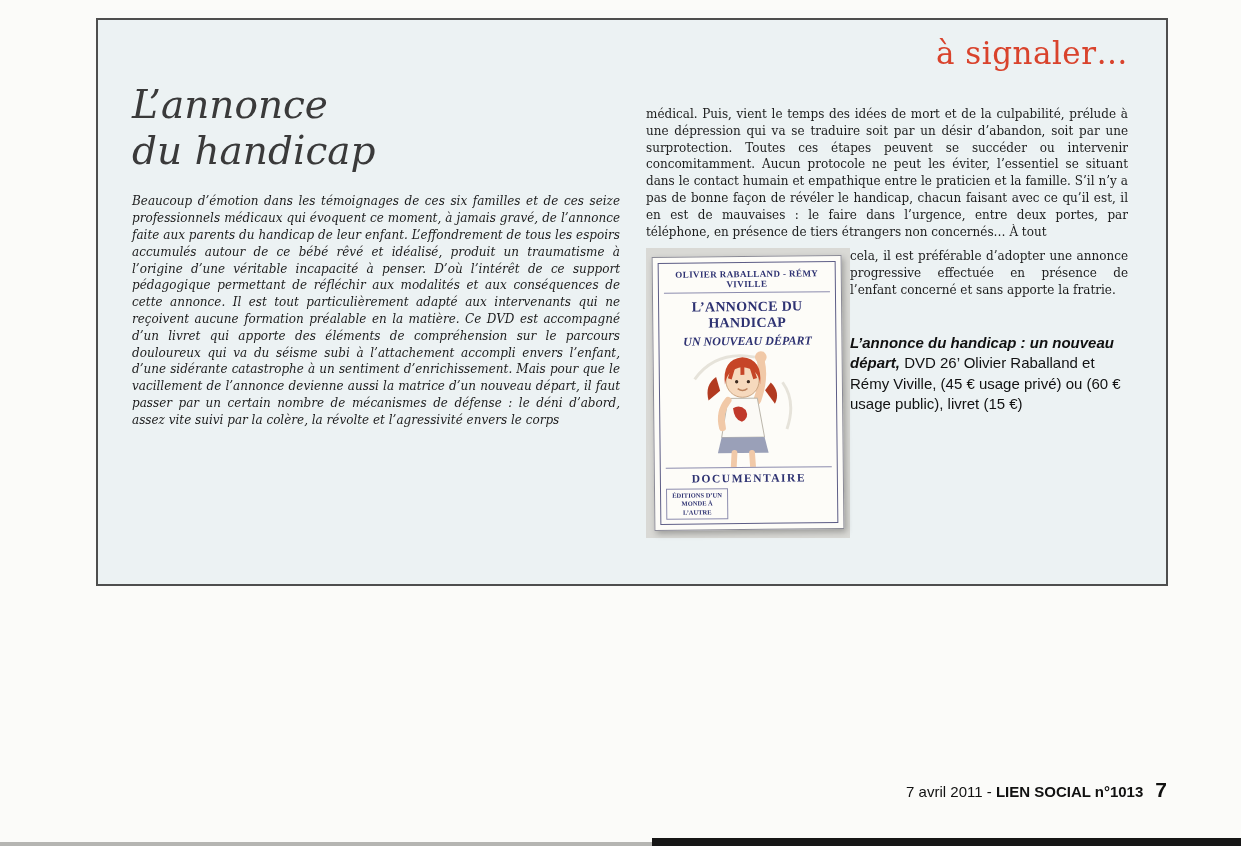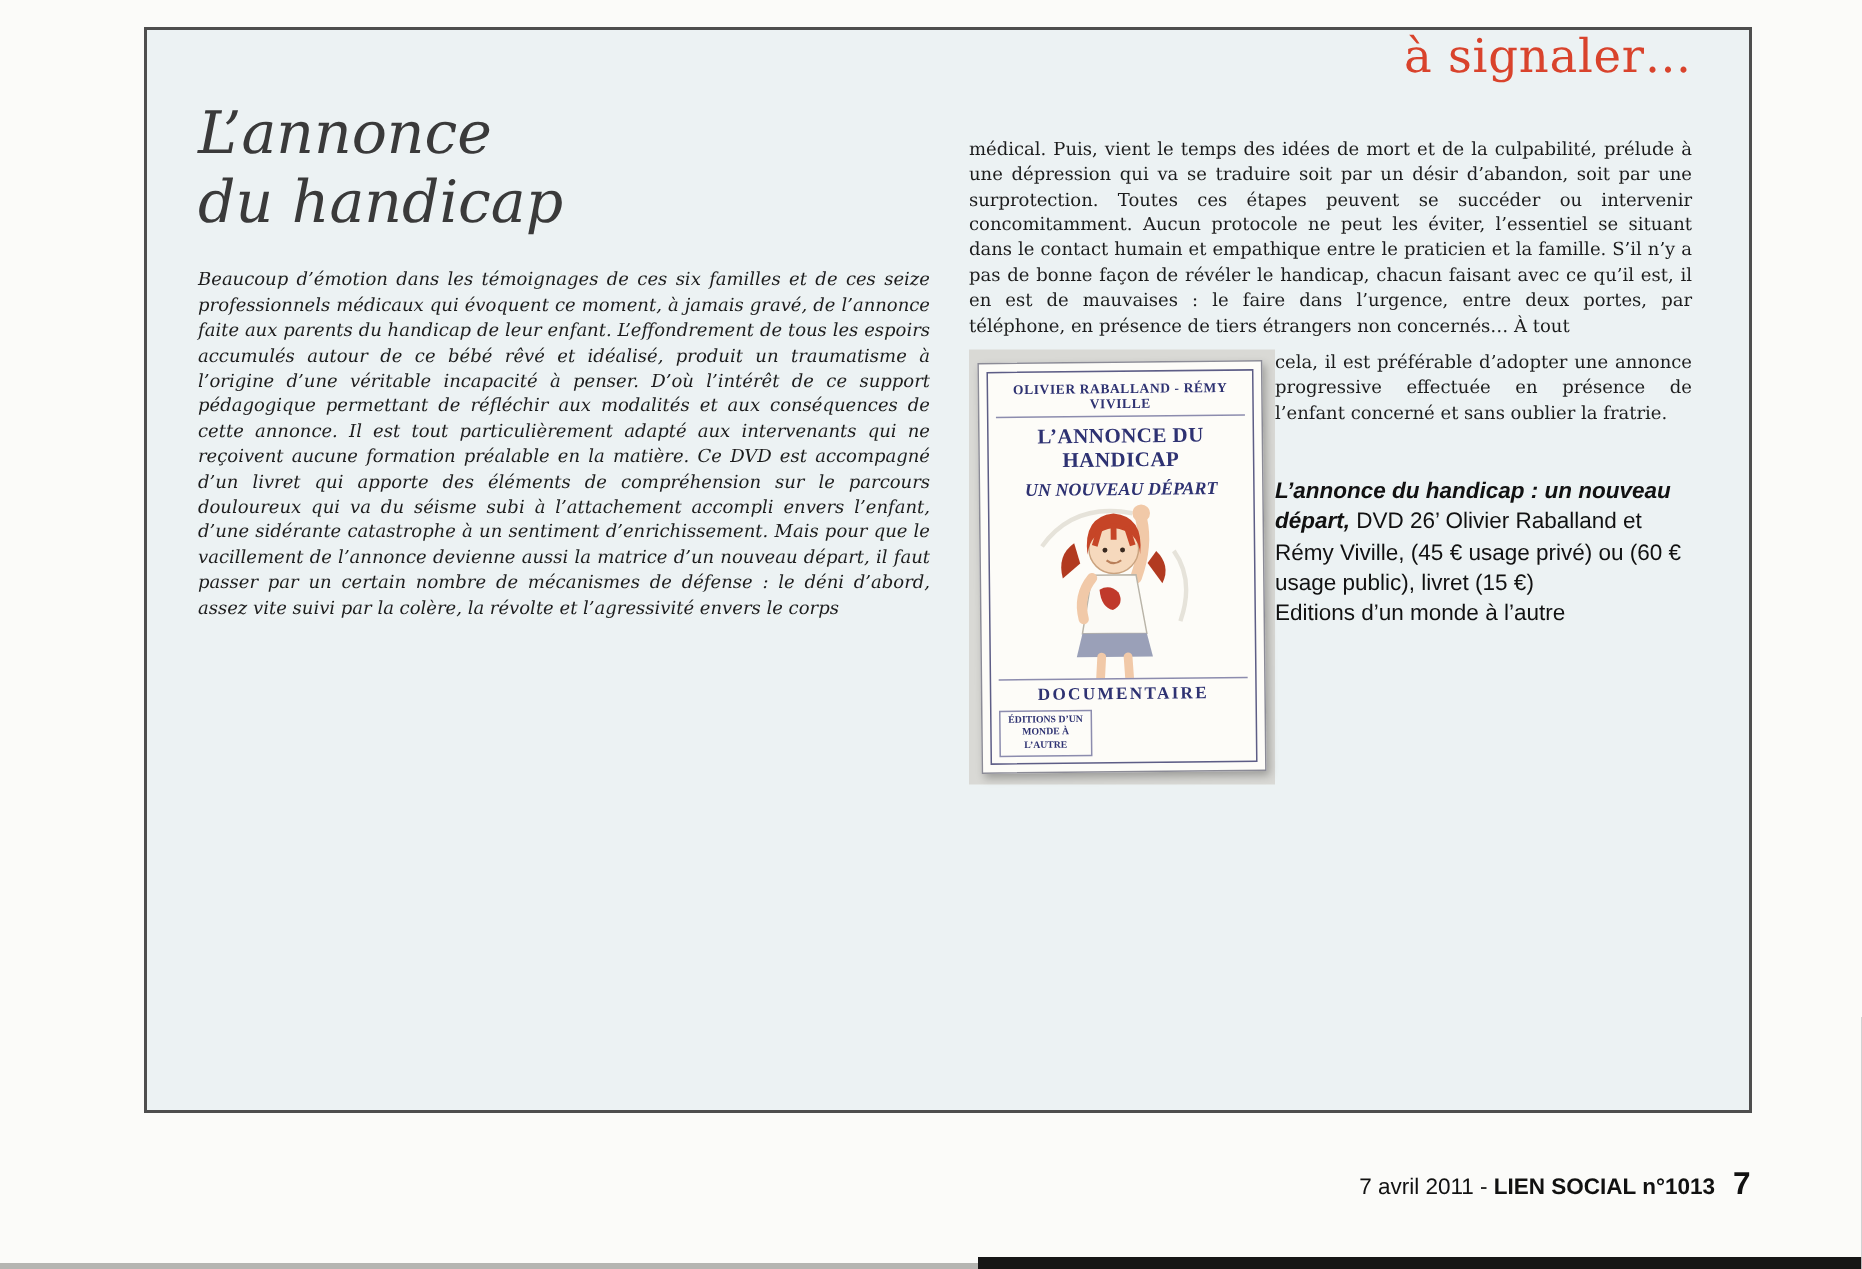--- a/index.html
+++ b/index.html
@@ -6,25 +6,25 @@
   body{background:#9a9a9a;}
   .page{
     position:relative;
     width:1241px;height:846px;
     background:#fbfbf9;
     font-family:"DejaVu Serif", serif;
     overflow:hidden;
   }
   .panel{
     position:absolute;left:96px;top:18px;
-    width:1072px;height:724px;
+    width:1072px;height:568px;
     box-sizing:border-box;
     background:#ecf2f3;
     border:2px solid #4e4e4e;
-    padding:1px 38px 0 34px;
+    padding:16px 38px 0 34px;
   }
   .section-label{
     text-align:right;
     font-size:31px;
     color:#d9432c;
     letter-spacing:.5px;
     line-height:1.1;
   }
   .columns{display:flex;gap:26px;margin-top:8px;}
   .col-left{width:488px;font-style:italic;}
@@ -156,24 +156,23 @@
                     <path d="M48 116 L47 132 M66 116 L67 132" stroke="#f1c9a8" stroke-width="6" stroke-linecap="round"></path>
                   </svg>
                 </div>
                 <div class="cover-genre">DOCUMENTAIRE</div>
                 <div class="cover-publisher">Éditions d’un monde à l’autre</div>
               </div>
             </div>
           </div>
 
           <div class="right-stack">
-            <p class="body">cela, il est préférable d’adopter une annonce progressive effectuée en présence de l’enfant concerné et sans oublier la fratrie.</p>
+            <p class="body">cela, il est préférable d’adopter une annonce progressive effectuée en présence de l’enfant concerné et sans apporte la fratrie.</p>
             <div class="caption">
               <p><span class="caption-title">L’annonce du handicap : un nouveau départ,</span><span> DVD 26’ Olivier Raballand et Rémy Viville, (45 € usage privé) ou (60 € usage public), livret (15 €)</span></p>
-              <div>Editions d’un monde à l’autre</div>
             </div>
           </div>
 
         </div>
       </div>
 
     </div>
   </div>
 
   <div class="footer">

